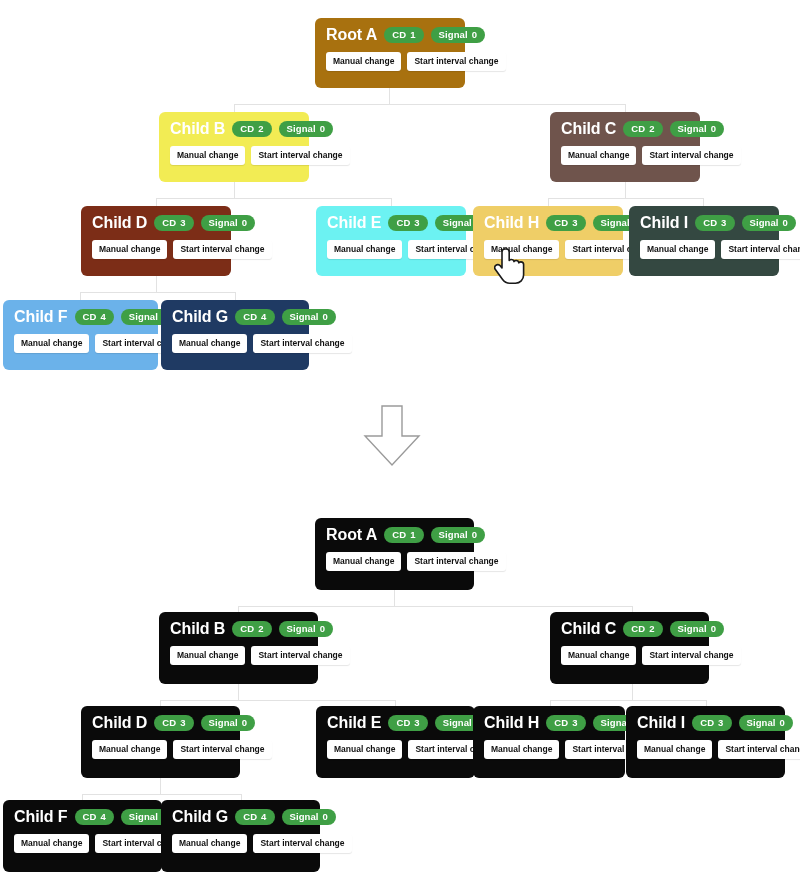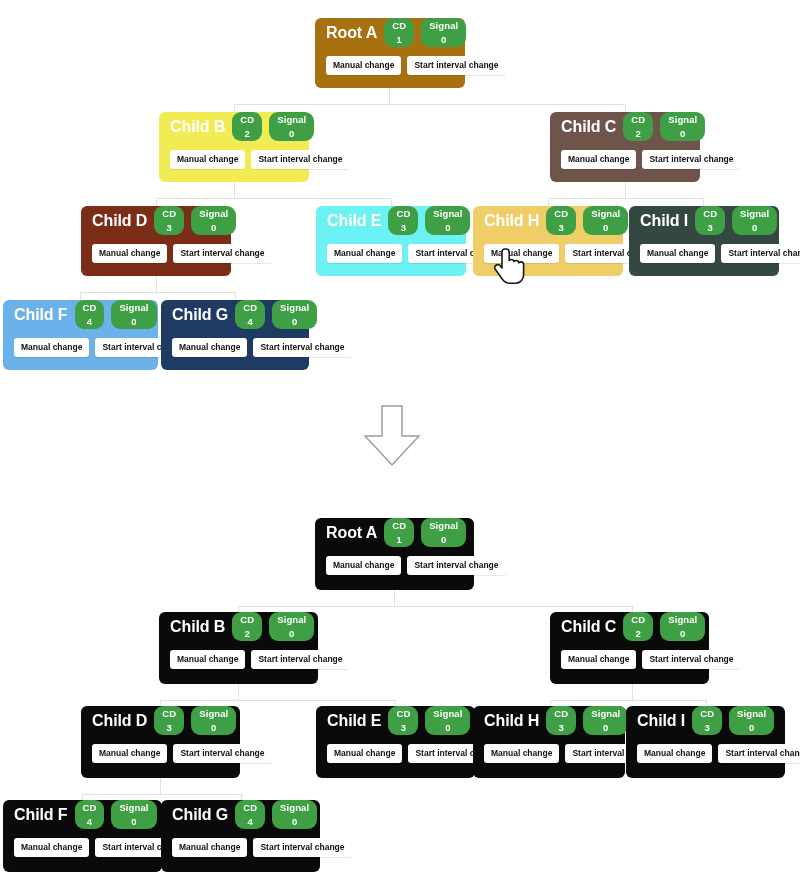--- a/index.html
+++ b/index.html
@@ -29,21 +29,21 @@
     background: #e2e2e2;
   }
   .conn-v { width: 1px; }
   .conn-h { height: 1px; }
 
   
   .node {
     position: absolute;
     border-radius: 6px;
     box-sizing: border-box;
-    padding: 0 11px 11px 11px;
+    padding: 9px 11px 11px 11px;
     z-index: 2;
   }
   .node-head {
     display: flex;
     align-items: center;
     gap: 7px;
     margin-bottom: 9px;
     white-space: nowrap;
   }
   .node-title {
@@ -58,21 +58,20 @@
     align-items: center;
     gap: 4px;
     background: #3f9f45;
     color: #ffffff;
     font-size: 9.5px;
     font-weight: bold;
     border-radius: 9px;
     padding: 3px 8px;
     line-height: 1;
     letter-spacing: 0.1px;
-    flex-direction: column;
   }
   .badge-val { font-weight: bold; }
   .node-actions {
     display: flex;
     gap: 6px;
     white-space: nowrap;
   }
   .btn {
     background: #ffffff;
     color: #111111;

